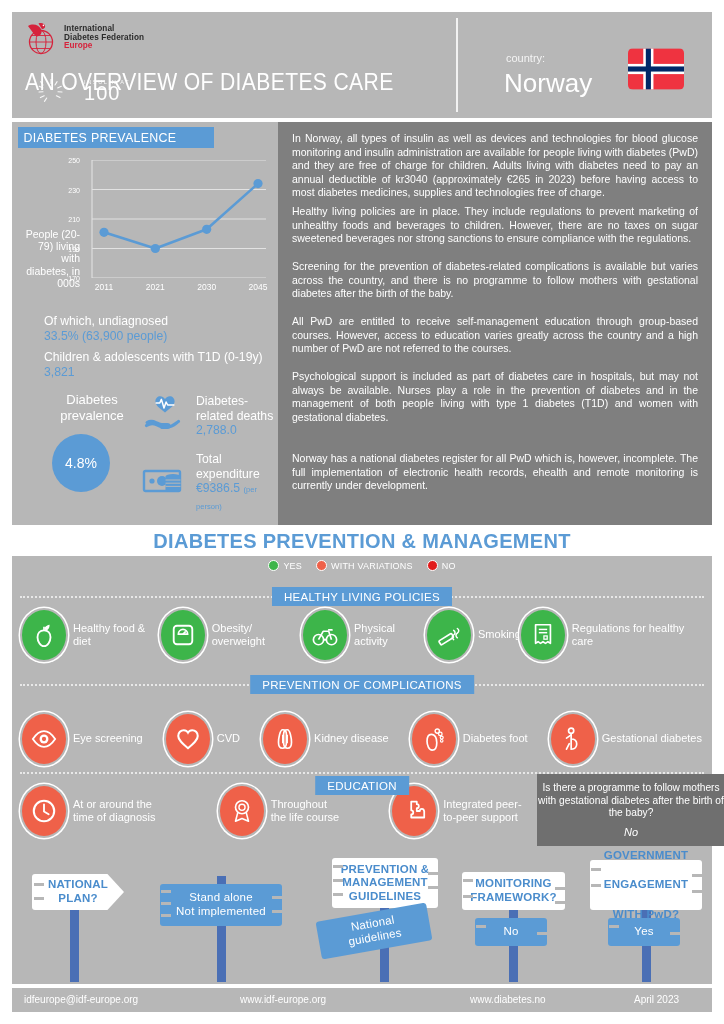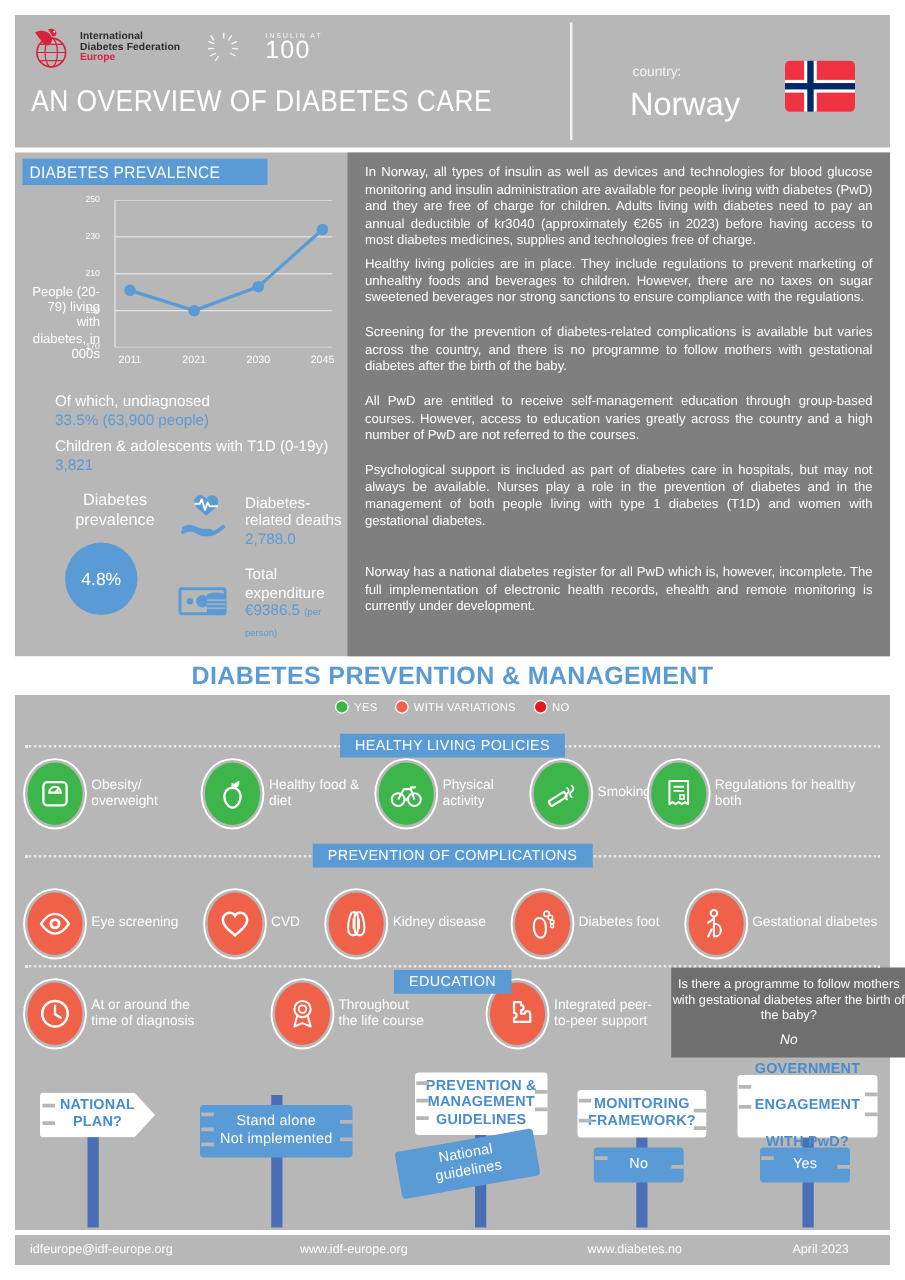--- a/index.html
+++ b/index.html
@@ -11,21 +11,21 @@
     position:relative;
   }
   .page{position:relative;width:724px;height:1024px;background:#fff;}
 
   
   .header{position:absolute;left:12px;top:12px;width:700px;height:106px;background:#b7b7b7;}
   .header-left{position:absolute;left:0;top:0;width:443px;height:106px;}
   .header-divider{position:absolute;left:444px;top:6px;width:2px;height:94px;background:#f2f2f2;}
   .header-right{position:absolute;left:448px;top:0;width:252px;height:106px;}
 
-  .logo-row{position:absolute;left:12px;top:8px;display:flex;align-items:center;gap:22px;}
+  .logo-row{position:absolute;left:12px;top:8px;display:flex;align-items:center;gap:22px;flex-direction:column;}
   .idf-logo{display:flex;align-items:center;gap:6px;}
   .idf-mark{width:34px;height:36px;position:relative;}
   .idf-text{line-height:1.08;}
   .idf-text .l1,.idf-text .l2{color:#2b2b2b;font-size:8.2px;font-weight:bold;letter-spacing:.1px;}
   .idf-text .l3{color:#d6233c;font-size:8.2px;font-weight:bold;}
   .insulin-logo{display:flex;align-items:center;gap:20px;}
   .ins-burst{width:26px;height:26px;position:relative;}
   .ins-txt{color:#ffffff;}
   .ins-txt .sm{font-size:5.6px;letter-spacing:1.6px;display:block;margin-bottom:-1px;opacity:.92;}
   .ins-txt .big{font-size:20px;letter-spacing:1px;font-weight:300;line-height:.95;display:block;}
@@ -321,36 +321,36 @@
       </div>
 
     <div class="dotline" style="top:40px"></div>
     <div class="row-banner" style="top:31px">
       <span>HEALTHY LIVING POLICIES</span>
     </div>
     <div class="icon-row" id="row0" style="top: 54px; justify-content: space-between;">
         <div class="icon-cell">
           <div class="ic-circle" style="background: rgb(61, 181, 74);">
             <svg width="26" height="26" viewBox="0 0 28 28">
+              <path d="M14 9c-4.5 0-7 3.4-7 7.5S10 26 14 26s7-5.4 7-9.5S18.5 9 14 9z" fill="none" stroke="#fff" stroke-width="2"></path>
+              <path d="M14 9V5" stroke="#fff" stroke-width="1.8"></path>
+              <path d="M14.5 6.5c2-3 5.5-3.5 5.5-3.5s.3 3.8-2 5.4c-1.6 1.1-3.5.3-3.5-1.9z" fill="#fff"></path>
+            </svg>
+          </div>
+          <div class="ic-label">Healthy food &amp; diet</div>
+        </div>
+        <div class="icon-cell">
+          <div class="ic-circle" style="background: rgb(61, 181, 74);">
+            <svg width="26" height="26" viewBox="0 0 28 28">
               <rect x="4" y="4" width="20" height="20" rx="3.5" fill="none" stroke="#fff" stroke-width="2"></rect>
               <path d="M9 13a5 5 0 0 1 10 0z" fill="none" stroke="#fff" stroke-width="1.8"></path>
               <line x1="14" y1="13" x2="17" y2="10" stroke="#fff" stroke-width="1.8"></line>
             </svg>
           </div>
           <div class="ic-label">Obesity/ overweight</div>
-        </div>
-        <div class="icon-cell">
-          <div class="ic-circle" style="background: rgb(61, 181, 74);">
-            <svg width="26" height="26" viewBox="0 0 28 28">
-              <path d="M14 9c-4.5 0-7 3.4-7 7.5S10 26 14 26s7-5.4 7-9.5S18.5 9 14 9z" fill="none" stroke="#fff" stroke-width="2"></path>
-              <path d="M14 9V5" stroke="#fff" stroke-width="1.8"></path>
-              <path d="M14.5 6.5c2-3 5.5-3.5 5.5-3.5s.3 3.8-2 5.4c-1.6 1.1-3.5.3-3.5-1.9z" fill="#fff"></path>
-            </svg>
-          </div>
-          <div class="ic-label">Healthy food &amp; diet</div>
         </div>
         <div class="icon-cell">
           <div class="ic-circle" style="background: rgb(61, 181, 74);">
             <svg width="26" height="26" viewBox="0 0 28 28">
               <circle cx="7" cy="19" r="5.5" fill="none" stroke="#fff" stroke-width="1.8"></circle>
               <circle cx="21" cy="19" r="5.5" fill="none" stroke="#fff" stroke-width="1.8"></circle>
               <path d="M7 19l5-9h6l3 9M12 10h5" fill="none" stroke="#fff" stroke-width="1.8" stroke-linejoin="round"></path>
               <circle cx="14" cy="19" r="1.3" fill="#fff"></circle>
               <path d="M18 8.5h3.5" stroke="#fff" stroke-width="1.8" stroke-linecap="round"></path>
             </svg>
@@ -368,21 +368,21 @@
         </div>
         <div class="icon-cell">
           <div class="ic-circle" style="background: rgb(61, 181, 74);">
             <svg width="26" height="26" viewBox="0 0 28 28">
               <path d="M6 3h16v20l-2.7-1.8L16.7 23 14 21.2 11.3 23 8.7 21.2 6 23z" fill="none" stroke="#fff" stroke-width="1.8" stroke-linejoin="round"></path>
               <line x1="9.5" y1="8" x2="18.5" y2="8" stroke="#fff" stroke-width="1.6"></line>
               <line x1="9.5" y1="11.5" x2="18.5" y2="11.5" stroke="#fff" stroke-width="1.6"></line>
               <rect x="15" y="15" width="3.5" height="3.5" fill="none" stroke="#fff" stroke-width="1.4"></rect>
             </svg>
           </div>
-          <div class="ic-label">Regulations for healthy both</div>
+          <div class="ic-label">Regulations for healthy care</div>
         </div>
       </div>
 
     <div class="dotline" style="top:128px"></div>
     <div class="row-banner" style="top:119px">
       <span>PREVENTION OF COMPLICATIONS</span>
     </div>
     <div class="icon-row" id="row1" style="top: 158px; justify-content: space-between; text-align: center;">
         <div class="icon-cell">
           <div class="ic-circle" style="background: rgb(239, 97, 73);">

